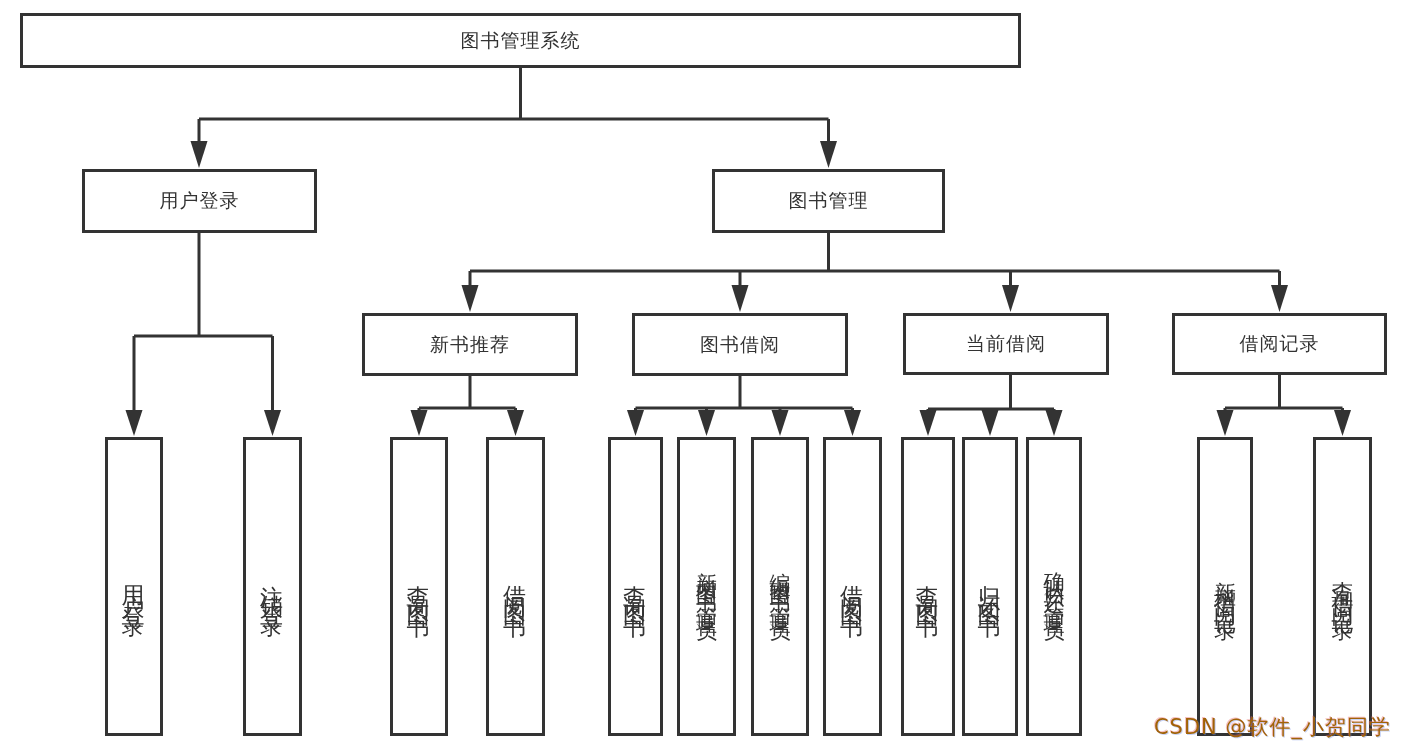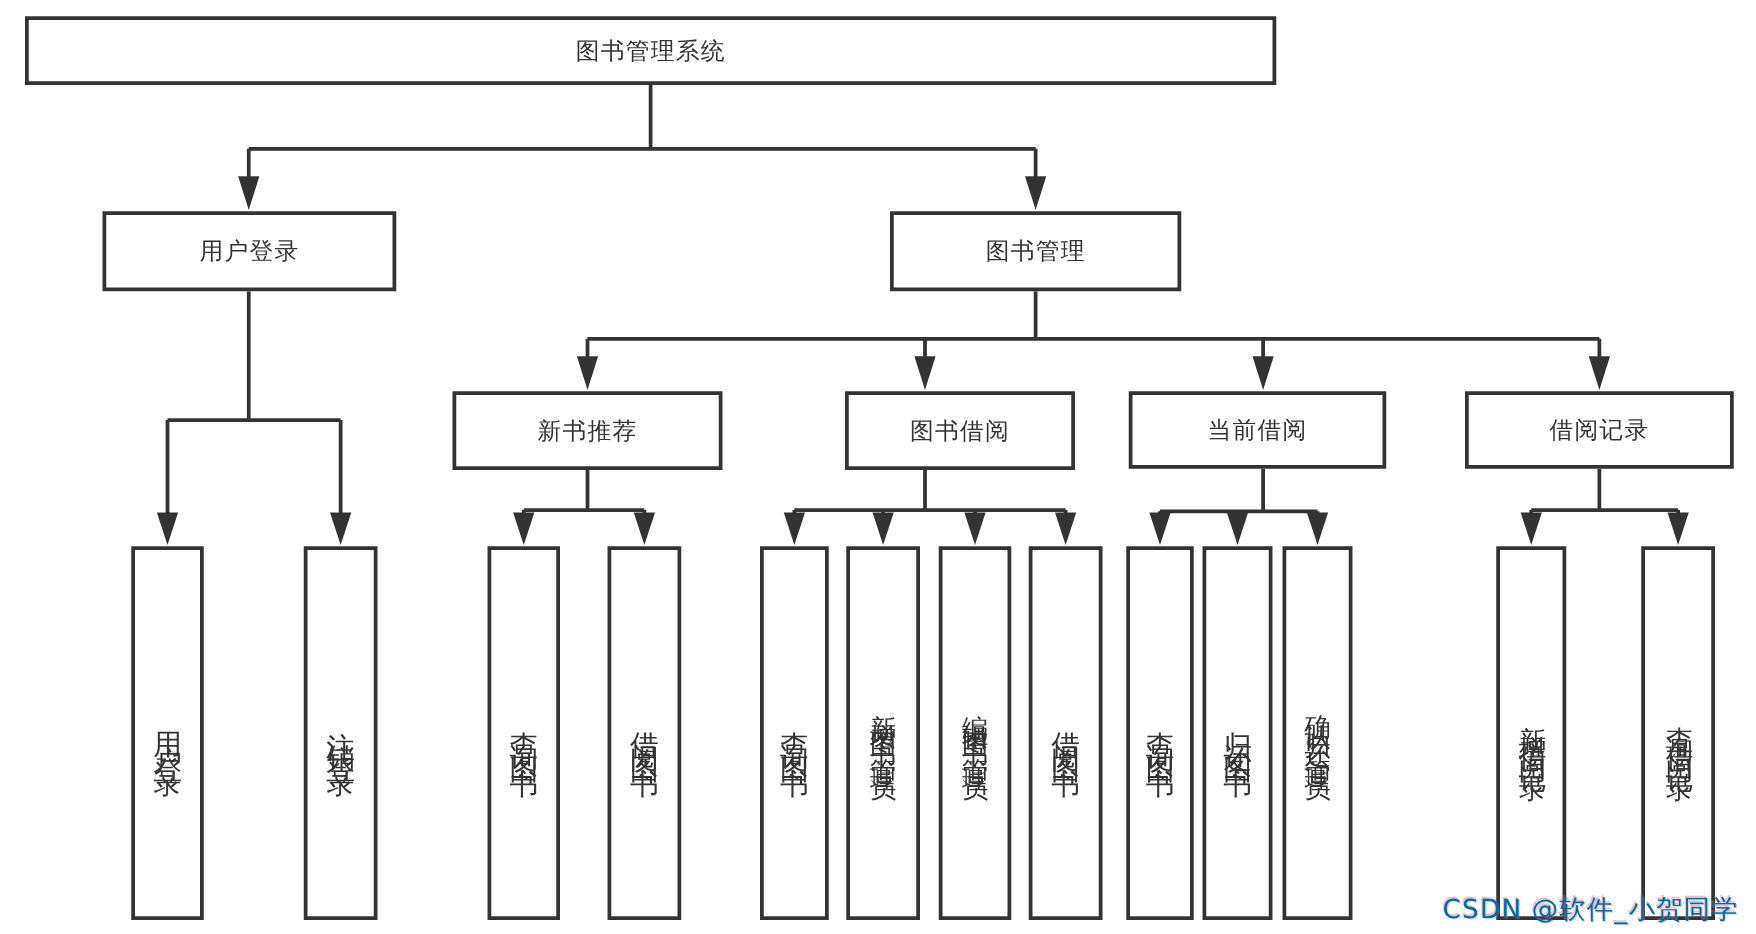--- a/index.html
+++ b/index.html
@@ -31,21 +31,21 @@
     color:#333333;
     white-space:nowrap;
   }
   .vlabel.mid   { font-size:22px; letter-spacing:8px; }
   .vlabel.tight { font-size:21px; letter-spacing:7px; }
   .watermark {
     position:absolute;
     right:14px; bottom:6px;
     z-index:2;
     font-size:21px;
-    color:#0369a1;
+    color:#a16207;
     letter-spacing:1px;
     text-shadow:-1px -1px 0 rgba(231,113,113,0.45), 1px 1px 0 rgba(116,145,231,0.40);
     white-space:nowrap;
   }
 </style>
 </head>
 <body>
 
 <div id="canvas">
 
@@ -99,21 +99,21 @@
   <div class="node" style="left:82px; top:169px; width:235px; height:64px;">
     <span class="hlabel">用户登录</span>
   </div>
   <div class="node" style="left:712px; top:169px; width:233px; height:64px;">
     <span class="hlabel">图书管理</span>
   </div>
 
   <div class="node" style="left:362px; top:313px; width:216px; height:63px;">
     <span class="hlabel">新书推荐</span>
   </div>
-  <div class="node" style="left:632px; top:313px; width:184px; height:63px;margin-left:44px;">
+  <div class="node" style="left:632px; top:313px; width:216px; height:63px;">
     <span class="hlabel">图书借阅</span>
   </div>
   <div class="node" style="left:903px; top:313px; width:206px; height:62px;">
     <span class="hlabel">当前借阅</span>
   </div>
   <div class="node" style="left:1172px; top:313px; width:215px; height:62px;">
     <span class="hlabel">借阅记录</span>
   </div>
 
   <div class="node" style="left:105px; top:437px; width:58px; height:299px;">

